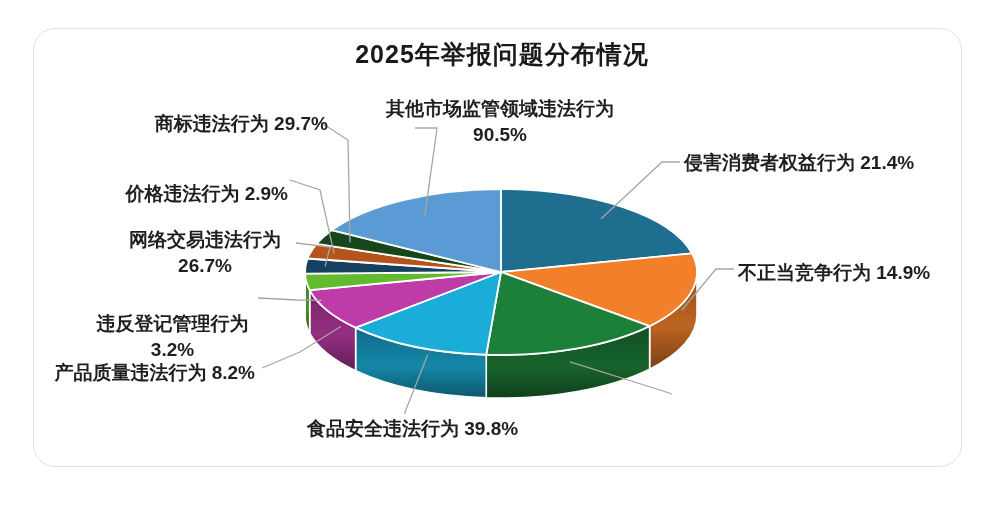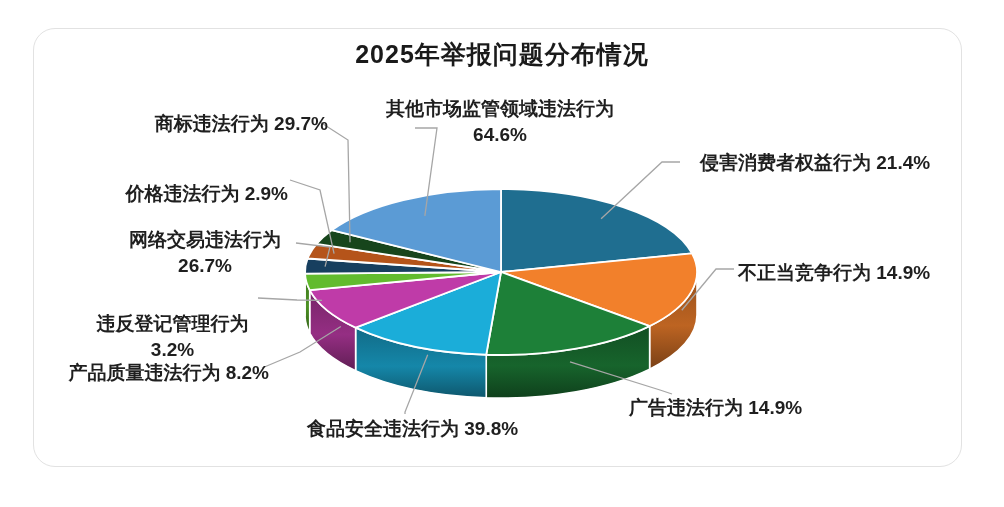--- a/index.html
+++ b/index.html
@@ -96,40 +96,37 @@
         <path d="M 340.85123554994175 326.44351815705693 L 300 352 L 262 368"></path>
         <path d="M 321.9634087439712 300.4442591448444 L 297 300 L 258 298"></path>
         <path d="M 325.0602937090181 266.6071252403504 L 330 247 L 296 243"></path>
         <path d="M 334.07435613527724 253.61352768525308 L 320 190 L 290 180"></path>
         <path d="M 350.033708977133 242.16196417563197 L 348 140 L 320 122"></path>
       </g>
   </svg>
 
   <div class="lbl c" style="left:315px;top:96px;width:370px;">
     <span>其他市场监管领域违法行为</span><br>
-    <span>64.6%</span>
+    <span>90.5%</span>
   </div>
 
-  <div class="lbl l" style="left:700px;top:150px;">
+  <div class="lbl l" style="left:684px;top:150px;">
     <span>侵害消费者权益行为 21.4%</span>
   </div>
 
   <div class="lbl l" style="left:738px;top:260px;text-align:right;">
     <span>不正当竞争行为 14.9%</span>
   </div>
 
-  <div class="lbl l" style="left:629px;top:395px;">
-    <span>广告违法行为 14.9%</span>
-  </div>
 
   <div class="lbl l" style="left:307px;top:416px;">
     <span>食品安全违法行为 39.8%</span>
   </div>
 
-  <div class="lbl r" style="left:0px;top:360px;width:255px;padding-left:14px;">
+  <div class="lbl r" style="left:0px;top:360px;width:255px;">
     <span>产品质量违法行为 8.2%</span>
   </div>
 
   <div class="lbl c" style="left:75px;top:291px;width:195px;margin-top:20px;">
     <span>违反登记管理行为</span><br>
     <span>3.2%</span>
   </div>
 
   <div class="lbl c" style="left:105px;top:227px;width:200px;text-align:center;">
     <span>网络交易违法行为</span><br>

